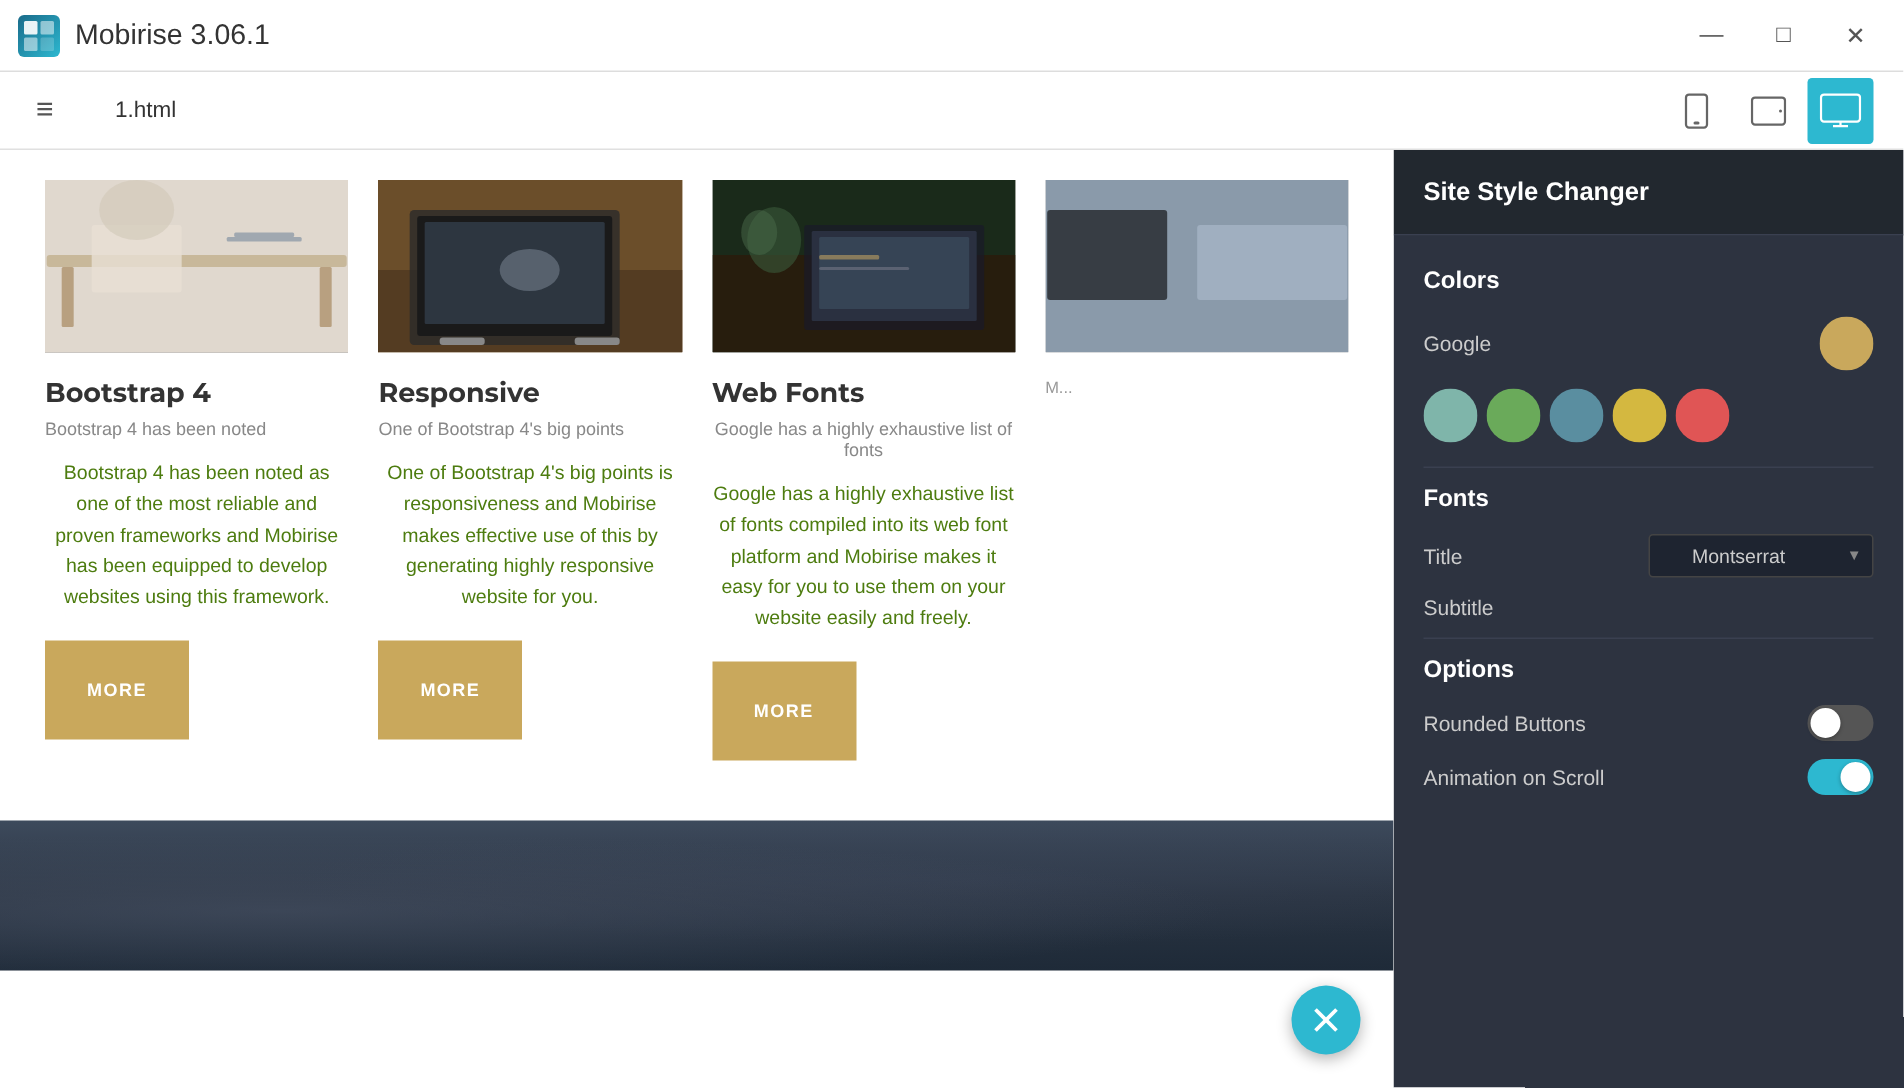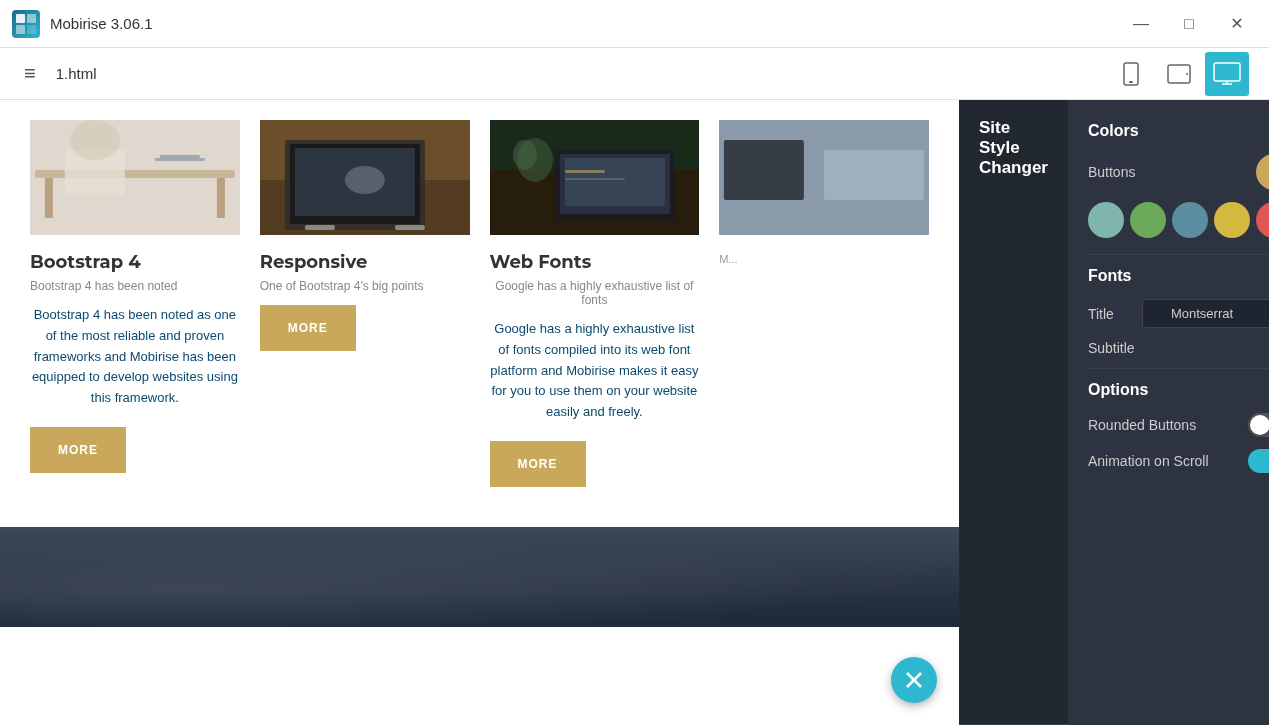--- a/index.html
+++ b/index.html
@@ -11,36 +11,36 @@
       background: #fff; border-bottom: 1px solid #ddd;
       height: 48px; padding: 0 12px;
       position: relative; z-index: 10;
     }
     .titlebar-left { display: flex; align-items: center; gap: 10px; }
     .titlebar-logo {
       width: 28px; height: 28px; background: linear-gradient(135deg, #1a6b8a, #2db8d0);
       border-radius: 4px; display: flex; align-items: center; justify-content: center;
       color: #fff; font-weight: bold; font-size: 14px;
     }
-    .titlebar-title { font-size: 15px; color: #333; }
+    .titlebar-title { font-size: 19px; color: #333; }
     .titlebar-controls { display: flex; gap: 8px; }
     .titlebar-btn {
       width: 40px; height: 40px; border: none; background: transparent;
       cursor: pointer; display: flex; align-items: center; justify-content: center;
       font-size: 16px; color: #555;
     }
 
     
     .toolbar {
       display: flex; align-items: center;
       background: #fff; border-bottom: 1px solid #e0e0e0;
       height: 52px; padding: 0 20px; gap: 16px;
     }
     .toolbar-menu { font-size: 20px; color: #555; cursor: pointer; padding: 4px; }
-    .toolbar-filename { font-size: 15px; color: #333; margin-right: auto; }
+    .toolbar-filename { font-size: 15px; color: #333; margin-right: auto; margin-left: 21px; }
     .toolbar-device-btns { display: flex; gap: 4px; }
     .device-btn {
       width: 44px; height: 44px; border: none; background: transparent;
       cursor: pointer; display: flex; align-items: center; justify-content: center;
       border-radius: 3px; color: #666; font-size: 22px;
     }
     .device-btn.active { background: #2db8d0; color: #fff; }
 
     
     .main-layout { display: flex; height: calc(725px - 48px - 52px); }
@@ -55,23 +55,23 @@
       background: #fff; padding: 20px 30px 40px;
     }
     .cards-grid { display: grid; grid-template-columns: repeat(4, 1fr); gap: 20px; }
     .card { display: flex; flex-direction: column; align-items: flex-start; text-align: center; }
     .card-img {
       width: 100%; height: 115px; object-fit: cover; background: #888;
       margin-bottom: 16px; overflow: hidden;
     }
     .card-title { font-size: 18px; font-weight: 700; color: #333; margin-bottom: 6px; font-family: 'Montserrat', Arial, sans-serif; }
     .card-subtitle { font-size: 12px; color: #888; margin-bottom: 12px; }
-    .card-text { font-size: 13px; color: #0c4a6e; line-height: 1.6; margin-bottom: 18px; }
+    .card-text { font-size: 13px; color: #4d7c0f; line-height: 1.6; margin-bottom: 18px; }
     .card-btn {
-      padding: 16px 28px; background: #c9a85c; color: #fff; border: none;
+      padding: 26px 28px; background: #c9a85c; color: #fff; border: none;
       cursor: pointer; font-size: 12px; font-weight: 600; letter-spacing: 1px;
       text-transform: uppercase;
     }
     .card-partial { overflow: hidden; }
 
     
     .bottom-section {
       height: 100px;
       background: linear-gradient(to bottom, #3d4a5c, #2a3442, #1e2a38);
       position: relative;
@@ -81,22 +81,22 @@
     .fab {
       position: absolute; bottom: 22px; right: 22px;
       width: 46px; height: 46px; border-radius: 50%;
       background: #2db8d0; color: #fff; border: none;
       cursor: pointer; font-size: 22px; display: flex; align-items: center; justify-content: center;
       box-shadow: 0 3px 10px rgba(0,0,0,0.3); z-index: 100;
     }
 
     
     .side-panel {
-      width: 310px; background: #2d3340; color: #fff;
-      display: flex; flex-direction: row; overflow-y: auto;
+      width: 340px; background: #2d3340; color: #fff;
+      display: flex; flex-direction: column; overflow-y: auto;
       flex-shrink: 0;
     }
     .side-panel-header {
       background: #22282f; padding: 18px 20px;
       font-size: 17px; font-weight: 600; color: #fff;
       border-bottom: 1px solid #3a4050;
     }
     .side-panel-body { padding: 18px 20px; }
     .section-title { font-size: 16px; font-weight: 600; color: #fff; margin-bottom: 14px; margin-top: 4px; }
     .row-item { display: flex; align-items: center; justify-content: space-between; margin-bottom: 12px; }
@@ -248,20 +248,21 @@
                 <rect x="45" y="24" width="130" height="80" fill="#1a1a1a" rx="2"></rect>
                 <rect x="50" y="28" width="120" height="68" fill="#3a4a5a" rx="1" opacity="0.6"></rect>
                 <rect x="60" y="105" width="30" height="5" fill="#888" rx="2"></rect>
                 <rect x="150" y="105" width="30" height="5" fill="#888" rx="2"></rect>
                 <ellipse cx="120" cy="60" rx="20" ry="14" fill="#b8c8d8" opacity="0.3"></ellipse>
               </svg>
             </div>
           </div>
           <h3 class="card-title">Responsive</h3>
           <p class="card-subtitle">One of Bootstrap 4's big points</p>
+          <p class="card-text">One of Bootstrap 4's big points is responsiveness and Mobirise makes effective use of this by generating highly responsive website for you.</p>
           <button class="card-btn">MORE</button>
         </div>
 
         <div class="card">
           <div class="card-img">
             <div class="img-work">
               <svg width="100%" height="100%" viewBox="0 0 240 115" preserveAspectRatio="xMidYMid slice">
                 <rect width="240" height="115" fill="#1a2a1a"></rect>
                 <rect x="0" y="50" width="240" height="65" fill="#2a1a0a" opacity="0.8"></rect>
                 <rect x="80" y="30" width="120" height="70" fill="#1a1a2a" rx="2" opacity="0.7"></rect>
@@ -310,21 +311,21 @@
 
   <div class="side-panel">
     <div class="side-panel-header">
       <span>Site Style Changer</span>
     </div>
     <div class="side-panel-body">
 
       <div class="section-title">Colors</div>
 
       <div class="row-item">
-        <span class="row-label">Buttons</span>
+        <span class="row-label">Google</span>
         <div class="color-swatch" style="background: #c9a85c; border-radius: 50%;"></div>
       </div>
 
       <div class="color-swatches" style="margin-bottom: 16px;">
         <div class="color-swatch" style="background:#7fb5aa;"></div>
         <div class="color-swatch" style="background:#6aaa5a;"></div>
         <div class="color-swatch" style="background:#5a8ea0;"></div>
         <div class="color-swatch" style="background:#d4b840;"></div>
         <div class="color-swatch" style="background:#e05555;"></div>
       </div>

